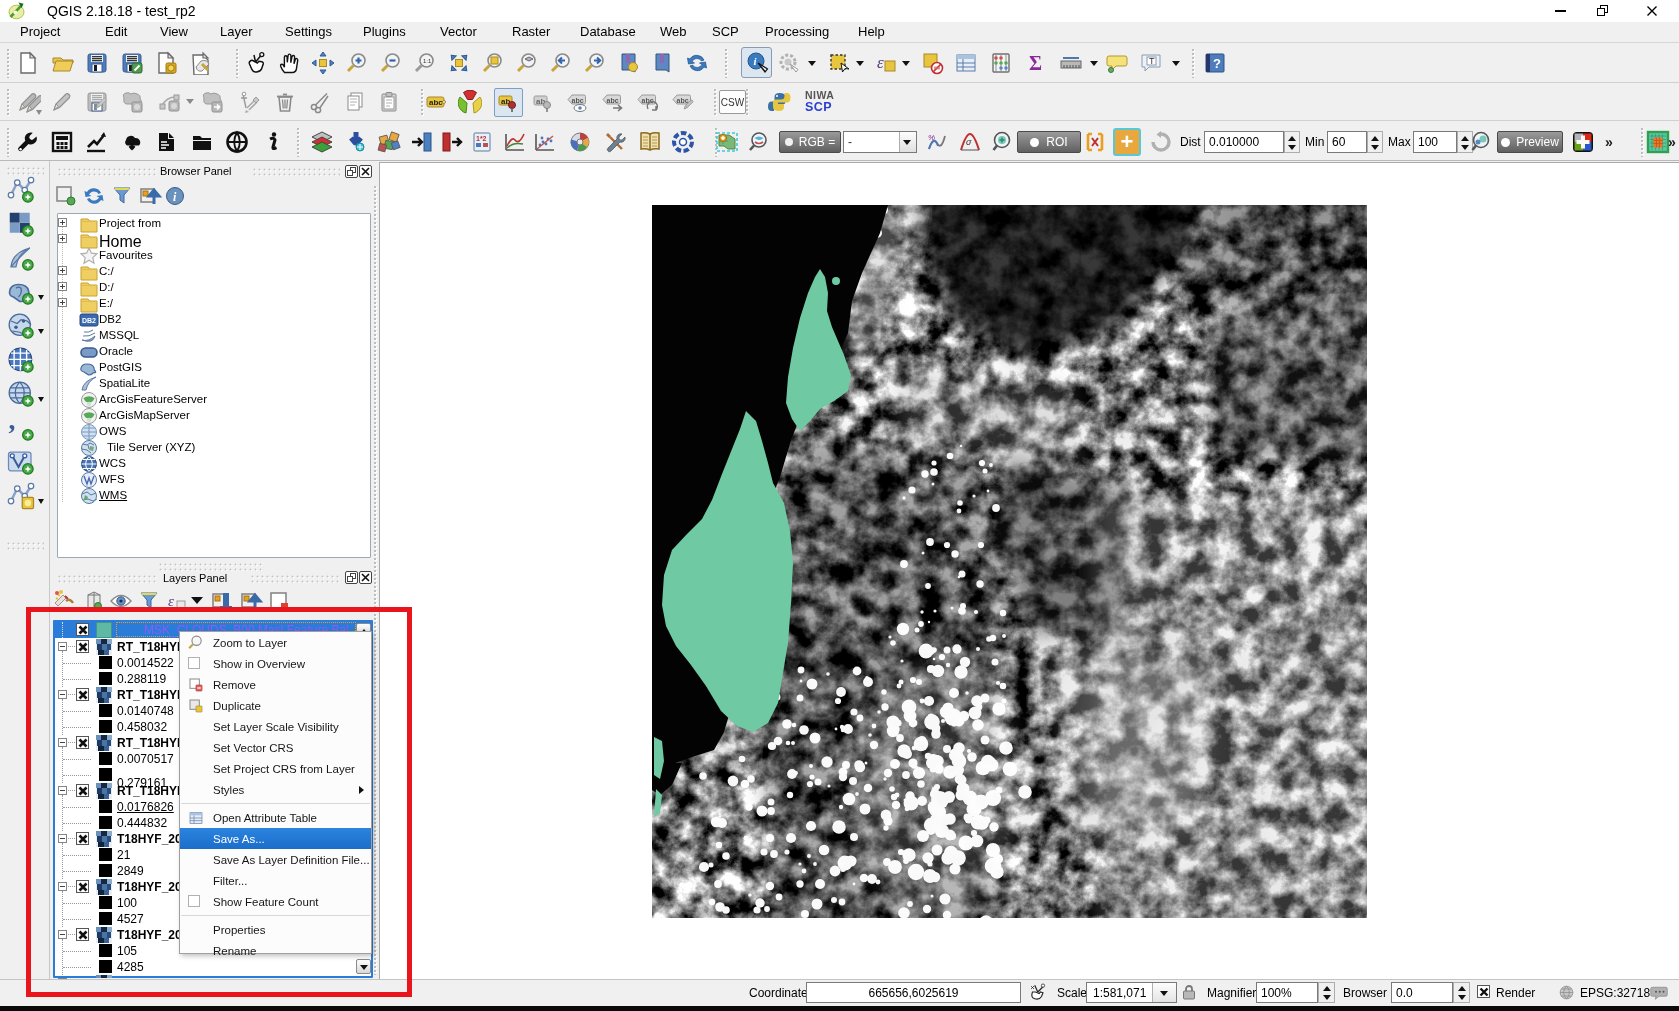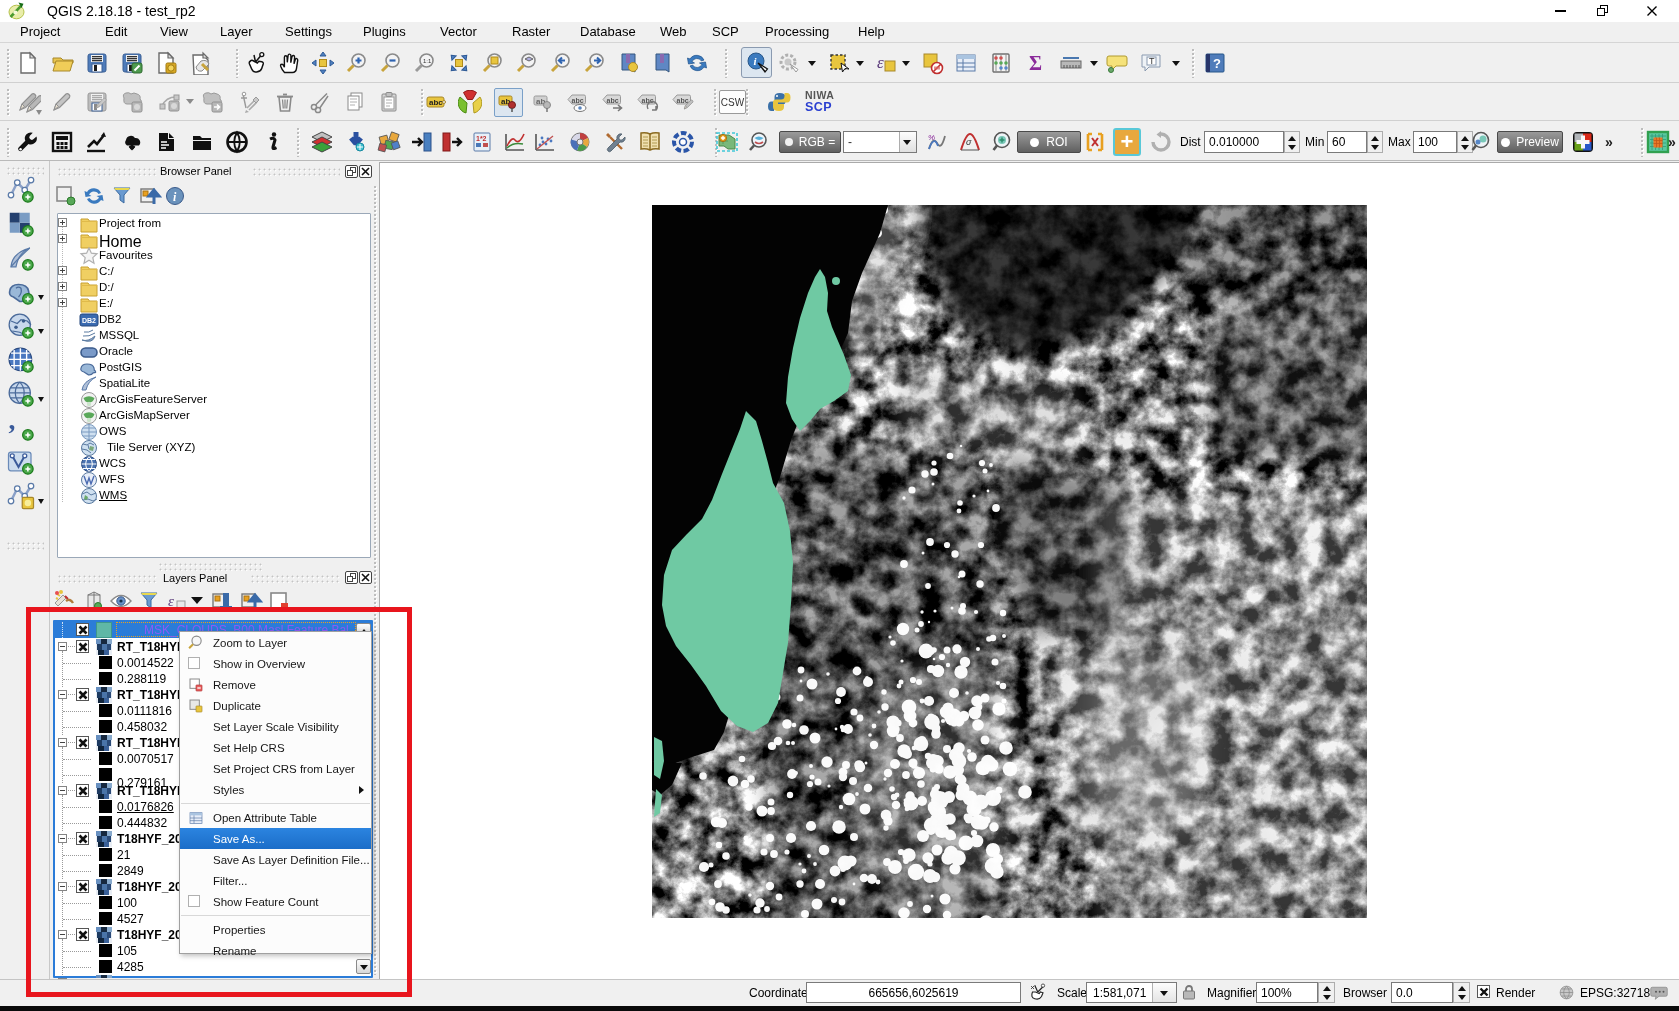--- a/index.html
+++ b/index.html
@@ -925,21 +925,21 @@
     <rect x="5" y="0" width="6" height="5" fill="#16283f"></rect>
     <rect x="11" y="0" width="5" height="5" fill="#88aacd"></rect>
     <rect x="1" y="5" width="5" height="6" fill="#1d3a61"></rect>
     <rect x="6" y="5" width="5" height="6" fill="#4a74a8"></rect>
     <rect x="11" y="5" width="4" height="6" fill="#2a4a78"></rect>
     <rect x="2" y="11" width="6" height="5" fill="#10243c"></rect>
     <rect x="8" y="11" width="5" height="5" fill="#3a6098"></rect>
   </svg>
 <div class="ab" style="left:117px;top:688px;font-size:12px;font-weight:bold;color:#000;white-space:nowrap;">RT_T18HYF</div>
 <div class="ab" style="left:99px;top:704px;width:13px;height:13px;background:#000;"></div>
-<div class="ab" style="left:117px;top:704px;font-size:12px;color:#000;">0.0111816</div>
+<div class="ab" style="left:117px;top:704px;font-size:12px;color:#000;">0.0140748</div>
 <div class="ab" style="left:99px;top:720px;width:13px;height:13px;background:#000;"></div>
 <div class="ab" style="left:117px;top:720px;font-size:12px;color:#000;">0.458032</div>
 <div class="ab" style="left:62px;top:747px;width:1px;height:36px;border-left:1px dotted #9a9a9a;"></div>
 <div class="ab" style="left:63px;top:759px;width:28px;height:1px;border-top:1px dotted #9a9a9a;"></div>
 <div class="ab" style="left:63px;top:775px;width:28px;height:1px;border-top:1px dotted #9a9a9a;"></div>
 <div class="ab" style="left:68px;top:742px;width:7px;height:1px;border-top:1px dotted #9a9a9a;"></div>
 <div class="ab" style="left:58px;top:738px;width:9px;height:9px;border:1px solid #848484;background:#fff;">
     <svg width="7" height="7" viewBox="0 0 7 7">
       <path d="M1 3.5 h5" stroke="#444"></path>
     </svg>
@@ -1517,21 +1517,21 @@
     <div class="cmi"><svg width="16" height="16" viewBox="0 0 24 24" style="position:absolute;left:8px;top:3px;">
         <rect x="3" y="3" width="14" height="14" fill="#fff" stroke="#8a8a8a" stroke-width="1.5"></rect>
         <rect x="12" y="12" width="9" height="9" rx="1" fill="#e86060" stroke="#b03030"></rect>
         <path d="M14 16.5 h5" stroke="#fff" stroke-width="2"></path>
       </svg>Remove</div>
     <div class="cmi"><svg width="16" height="16" viewBox="0 0 24 24" style="position:absolute;left:8px;top:3px;">
         <rect x="3" y="3" width="14" height="14" fill="#e8e8e8" stroke="#8a8a8a" stroke-width="1.5"></rect>
         <rect x="12" y="12" width="9" height="9" rx="1" fill="#e8c53e" stroke="#a8882a"></rect>
       </svg>Duplicate</div>
     <div class="cmi">Set Layer Scale Visibility</div>
-    <div class="cmi">Set Help CRS</div>
+    <div class="cmi">Set Vector CRS</div>
     <div class="cmi">Set Project CRS from Layer</div>
     <div class="cmi">Styles<span style="position:absolute;right:7px;width:0;height:0;border-top:4.5px solid transparent;border-bottom:4.5px solid transparent;border-left:5px solid #111;"></span></div>
     <div style="height:1px;background:#d8d8d8;margin:3px 1px;"></div>
     <div class="cmi"><svg width="16" height="16" viewBox="0 0 24 24" style="position:absolute;left:8px;top:3px;">
         <rect x="3" y="4" width="18" height="16" fill="#e8eef8" stroke="#5a7aa8"></rect>
         <rect x="3" y="4" width="18" height="4" fill="#aac4e0"></rect>
         <path d="M3 12 h18 M3 16 h18 M9 8 v12" stroke="#5a7aa8" stroke-width="1"></path>
       </svg>Open Attribute Table</div>
     <div class="cmi" style="background:linear-gradient(#2b84e0,#1b6dc8);color:#fff;">Save As...</div>
     <div class="cmi">Save As Layer Definition File...</div>

